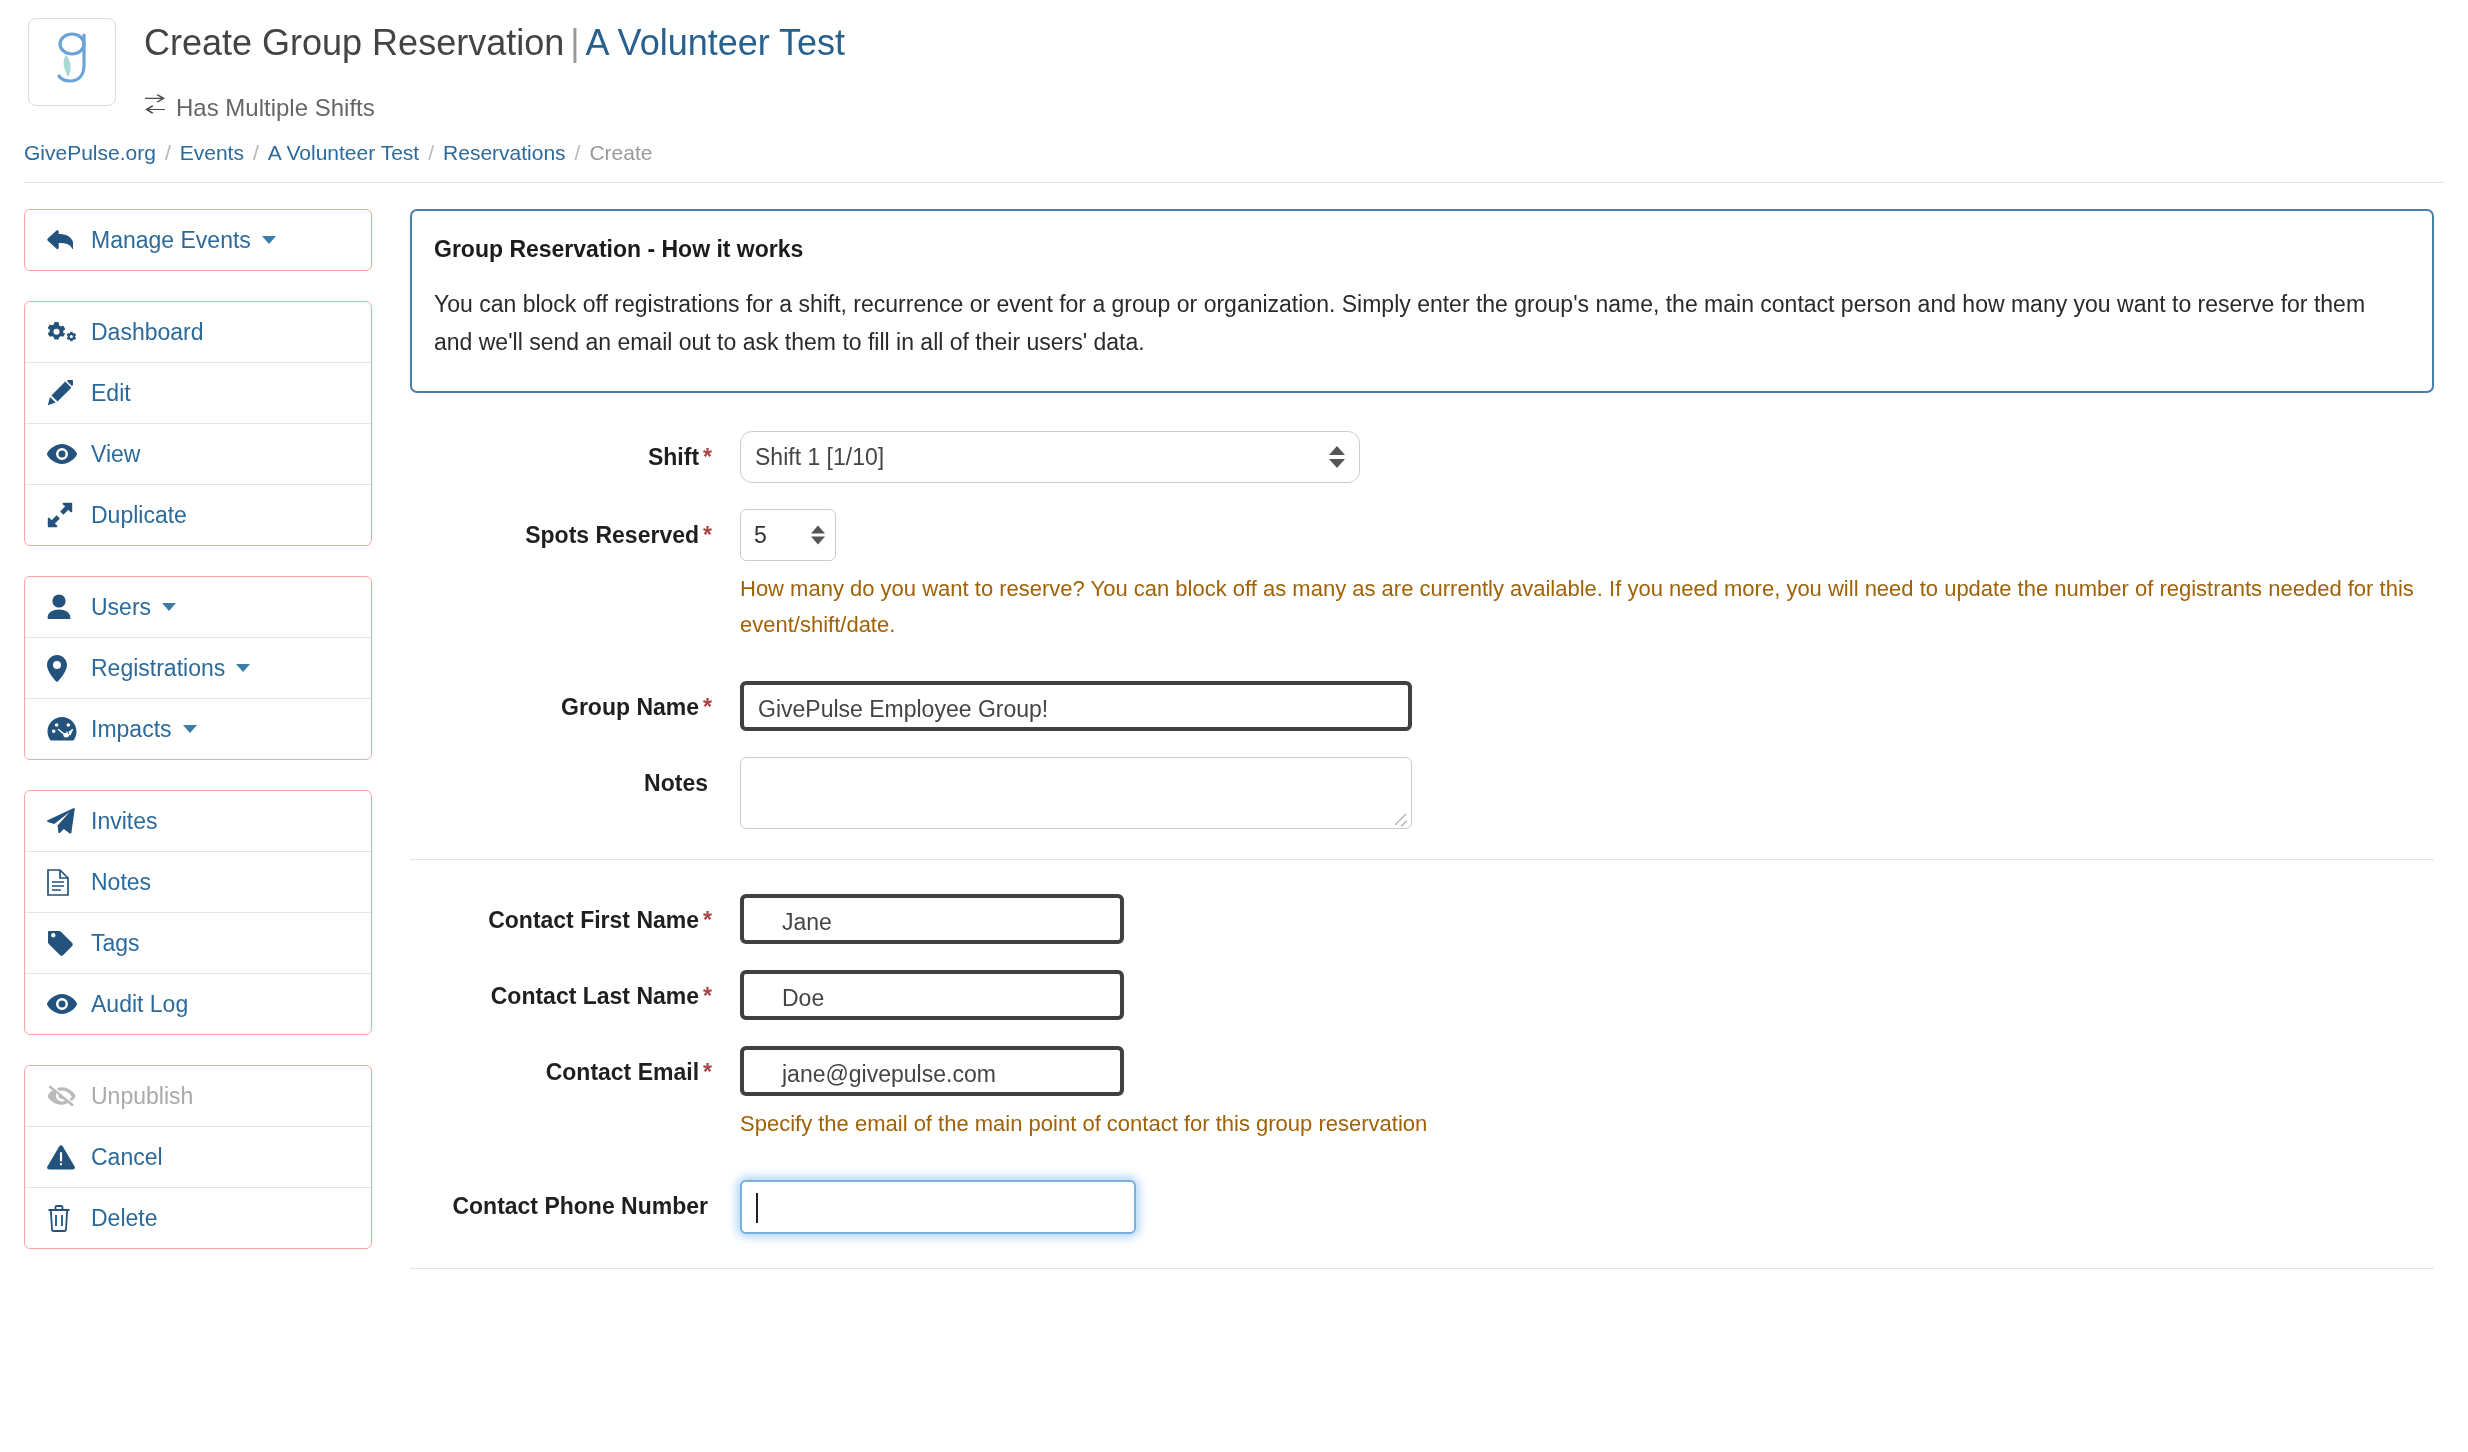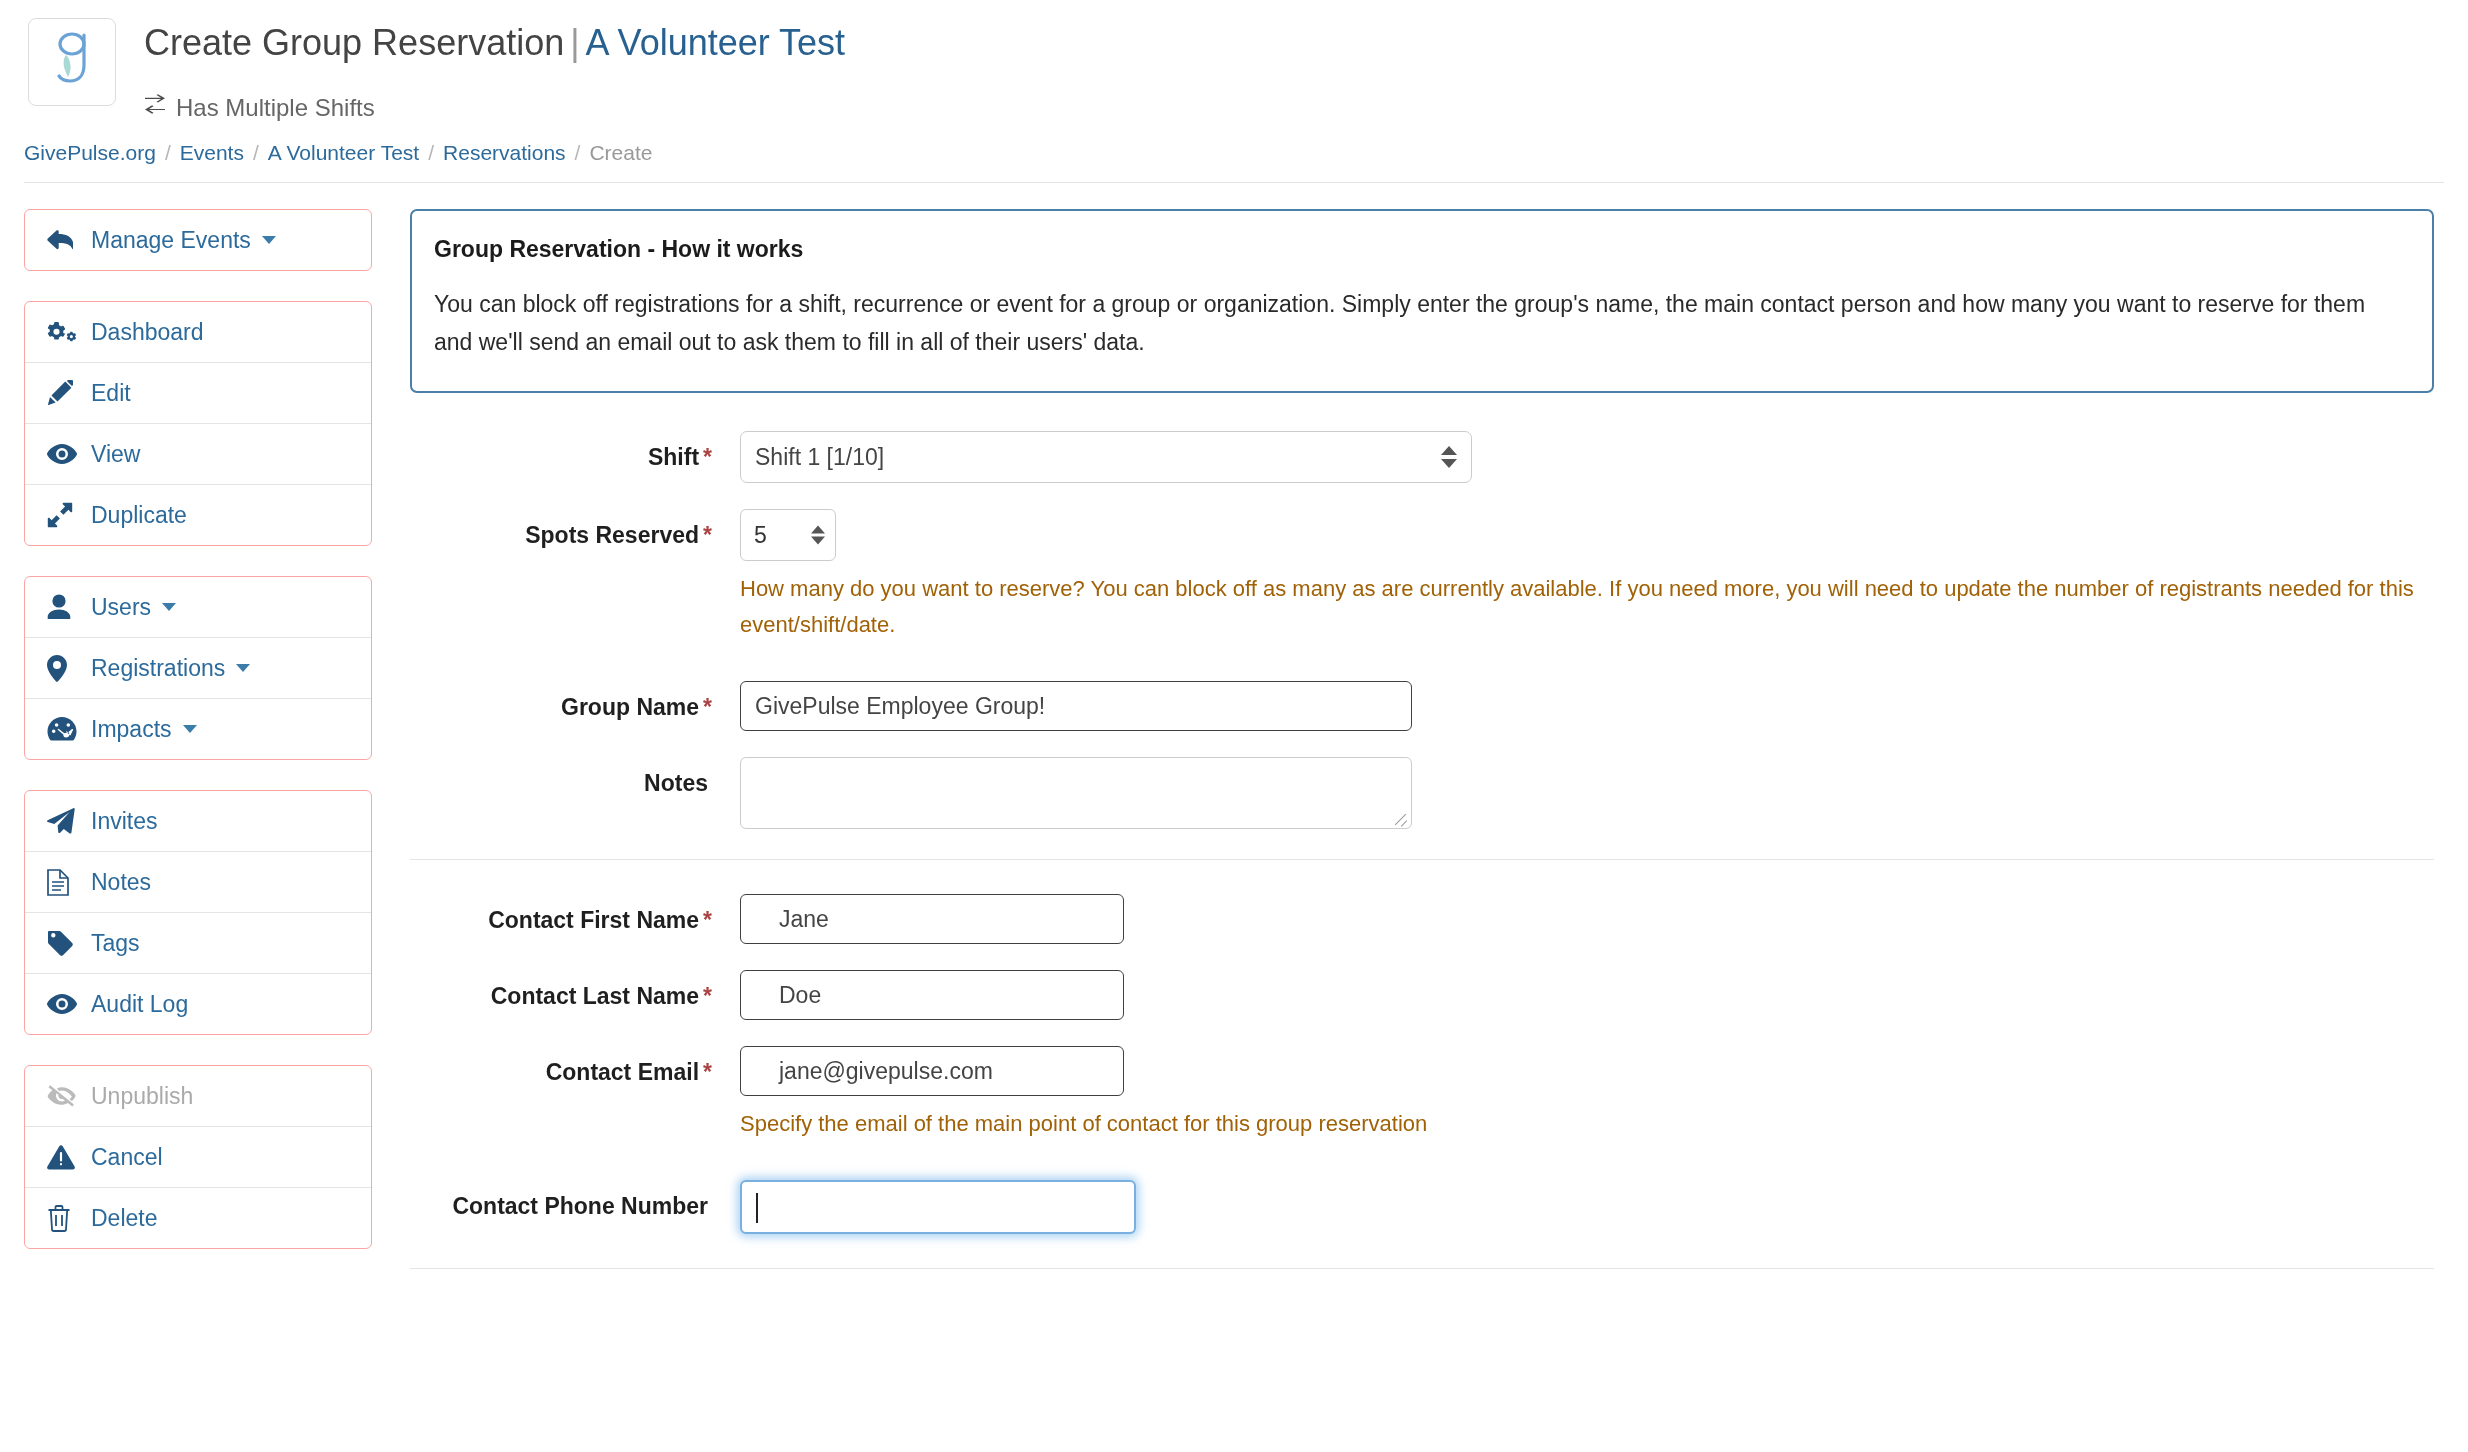--- a/index.html
+++ b/index.html
@@ -148,40 +148,40 @@
     color: #1f1f1f;
     line-height: 28px;
     white-space: nowrap;
   }
   .req { color: #a94442; font-weight: bold; padding-left: 4px; }
   .form-control-wrap { flex: 1 1 auto; min-width: 0; }
 
   .text-input {
     display: block;
     height: 50px;
-    border: 1px solid #404040;
+    border: 4px solid #404040;
     border-radius: 6px;
     background: #ffffff;
     font-size: 23px;
     color: #444444;
     padding: 0 14px;
     line-height: 48px;
     font-family: "Liberation Sans", sans-serif;
     white-space: nowrap;
     overflow: hidden;
   }
   .w-wide { width: 672px; }
   .w-med  { width: 384px; padding-left: 38px; }
 
   .select-input {
     position: relative;
-    width: 732px;
+    width: 620px;
     height: 52px;
     border: 1px solid #cccccc;
-    border-radius: 7px;
+    border-radius: 12px;
     background: #ffffff;
     font-size: 23px;
     color: #444444;
     padding: 0 44px 0 14px;
     line-height: 50px;
     white-space: nowrap;
     overflow: hidden;
   }
   .spin-arrows {
     position: absolute;

